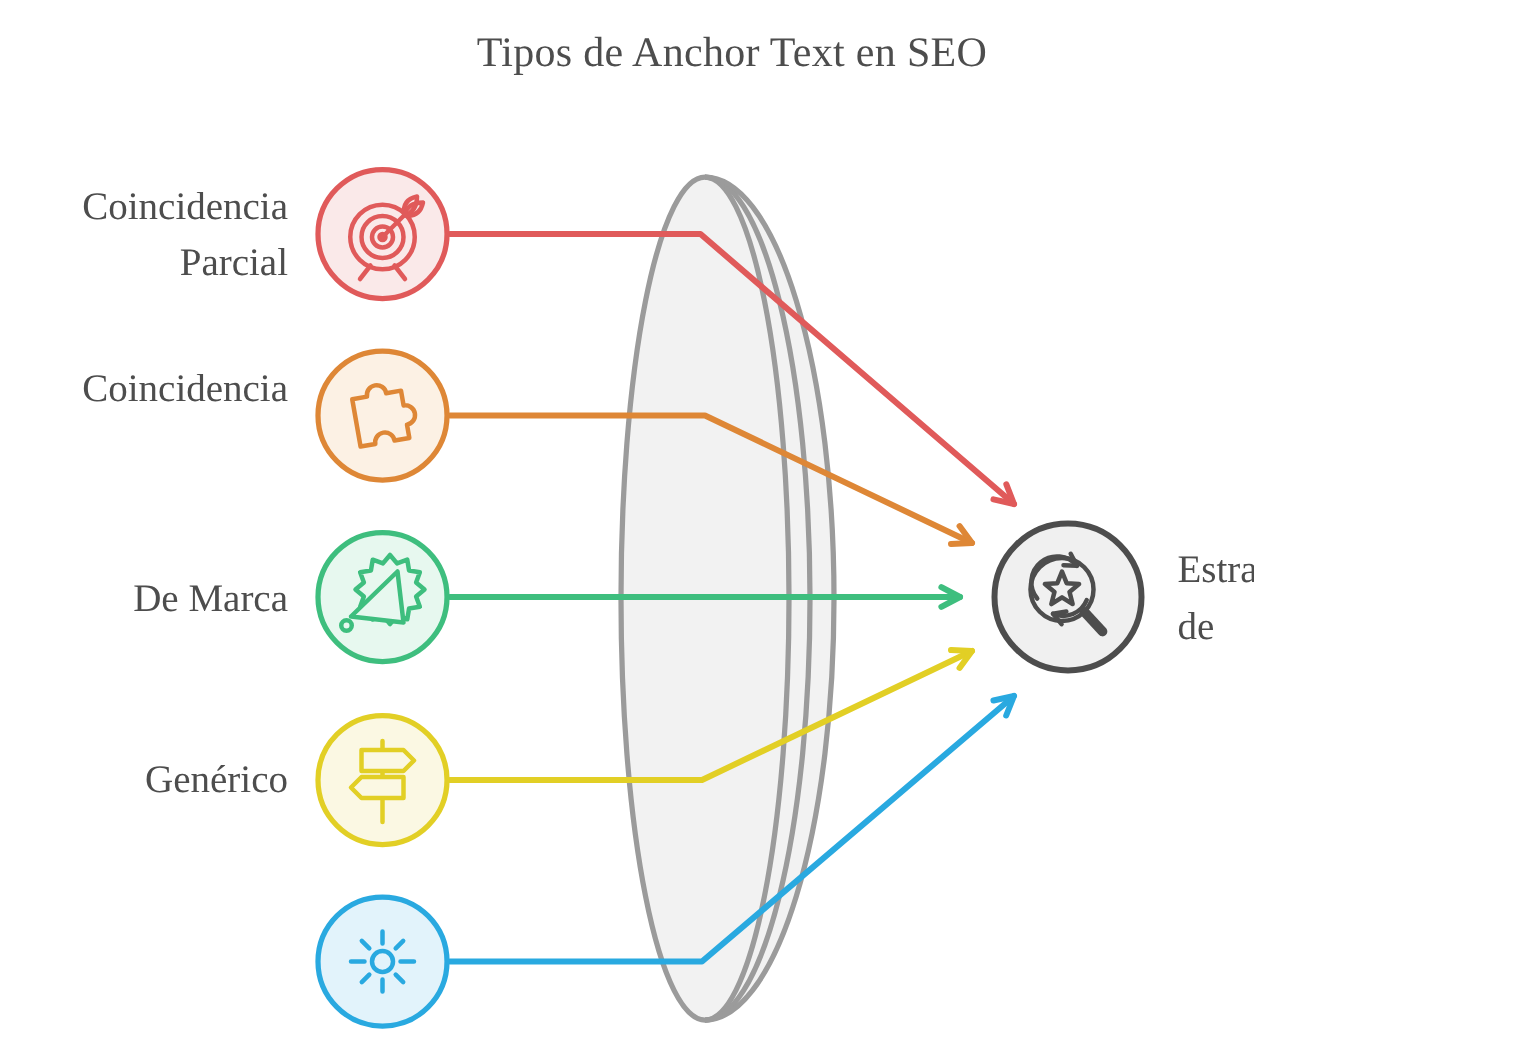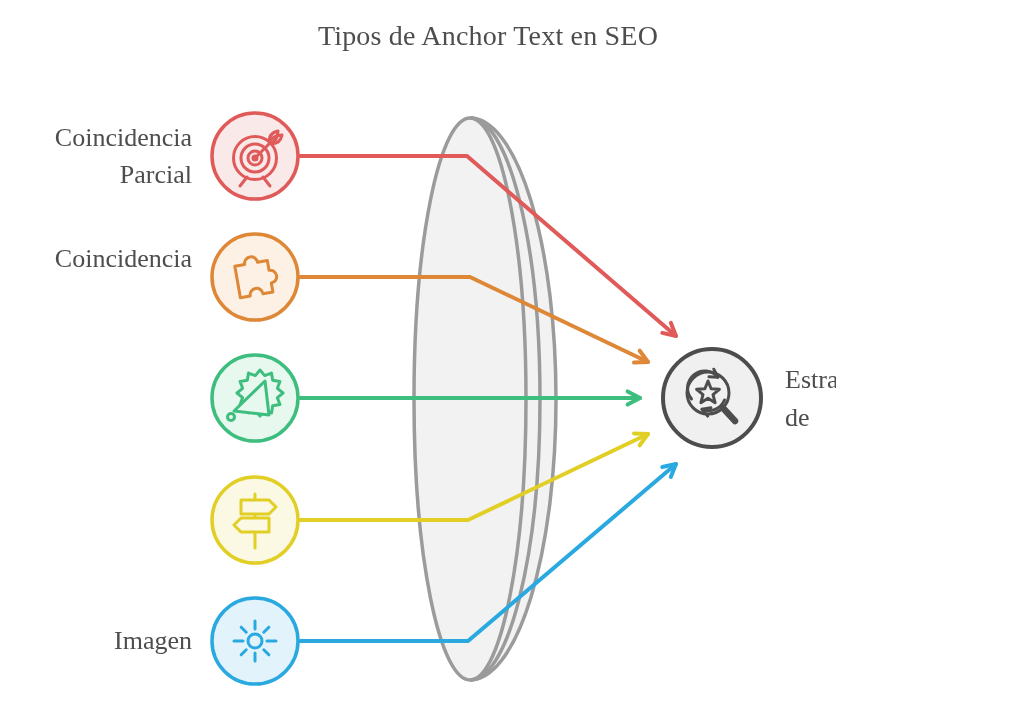--- a/index.html
+++ b/index.html
@@ -125,21 +125,24 @@
     </g>
   </svg>
 
   <div class="side-label lbl-1">
     <span>Coincidencia</span>
     <span>Parcial</span>
   </div>
   <div class="side-label lbl-2">
     <span>Coincidencia</span>
   </div>
-  <div class="side-label lbl-5">
-    <span>Imagen</span>
+  <div class="side-label lbl-3">
+    <span>De Marca</span>
+  </div>
+  <div class="side-label lbl-4">
+    <span>Genérico</span>
   </div>
 
   <div class="result-label">
     <span>Estrategia de</span>
   </div>
 
 </div>
 
 </body></html>

